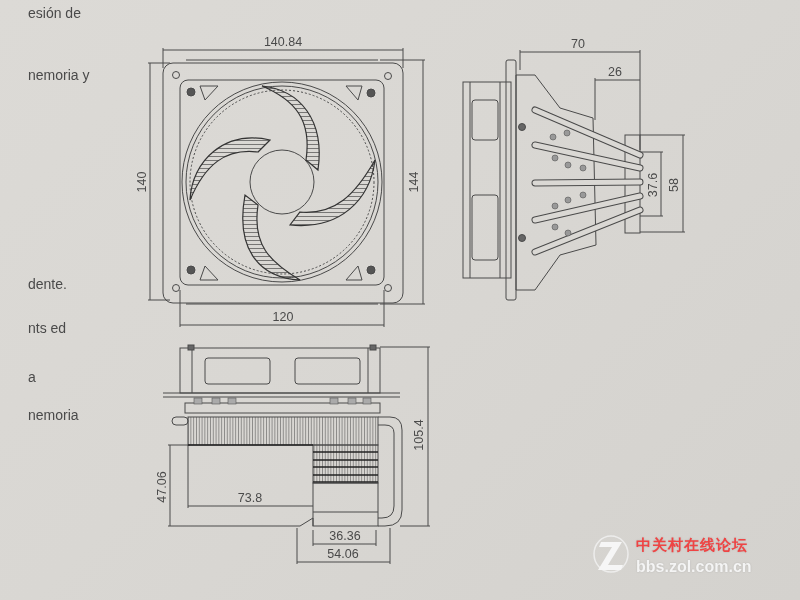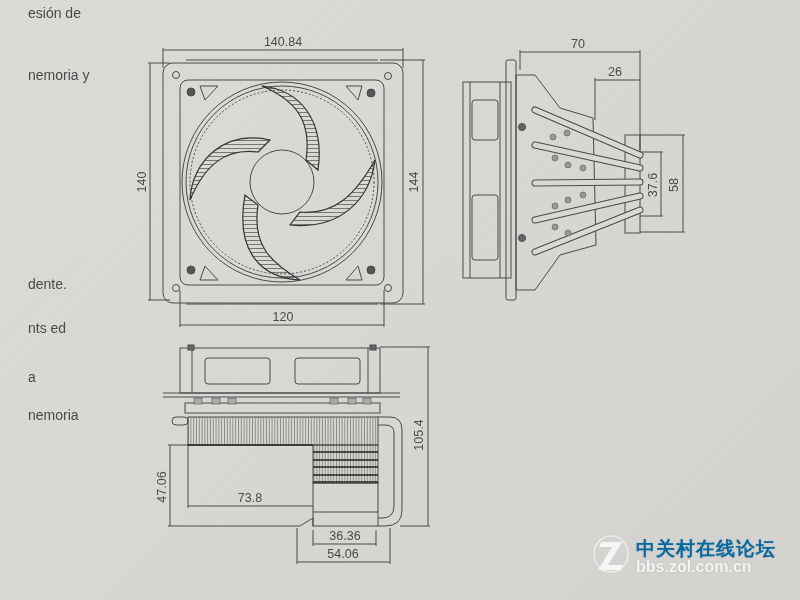--- a/index.html
+++ b/index.html
@@ -7,21 +7,21 @@
     width: 800px; height: 600px; overflow: hidden; position: relative;
     background: linear-gradient(135deg, #dcdad6 0%, #d9d7d3 45%, #d4d2ce 100%);
     font-family: "Liberation Sans", sans-serif;
     color: #3a3a3a;
   }
   .side-text { position: absolute; left: 0; font-size: 14px; color: #4a4a4a; white-space: nowrap; margin-left: 28px; }
   .drawing { position: absolute; left: 0; top: 0; width: 800px; height: 600px; }
   .dim { font-family: "Liberation Sans", sans-serif; font-size: 12.5px; fill: #4a4a4a; }
   .watermark { position: absolute; left: 592px; top: 530px; width: 200px; height: 50px; }
   .wm-logo { position: absolute; left: 0; top: 4px; width: 38px; height: 40px; }
-  .wm-cn { position: absolute; left: 44px; top: 6px; font-size: 19px; font-weight: bold; color: #0369a1; letter-spacing: 1px; text-shadow: 0 0 2px rgba(0,0,0,0.15); }
+  .wm-cn { position: absolute; left: 44px; top: 6px; font-size: 15px; font-weight: bold; color: #ef4444; letter-spacing: 1px; text-shadow: 0 0 2px rgba(0,0,0,0.15); }
   .wm-url { position: absolute; left: 44px; top: 28px; font-size: 16px; font-weight: bold; color: #f4f4f4; text-shadow: 0 0 2px rgba(0,0,0,0.15); }
 </style>
 </head>
 <body>
 
 <div>
   <div class="side-text" style="top:5px">esión de</div>
   <div class="side-text" style="top:67px">nemoria y</div>
   <div class="side-text" style="top:276px">dente.</div>
   <div class="side-text" style="top:320px">nts ed</div>

